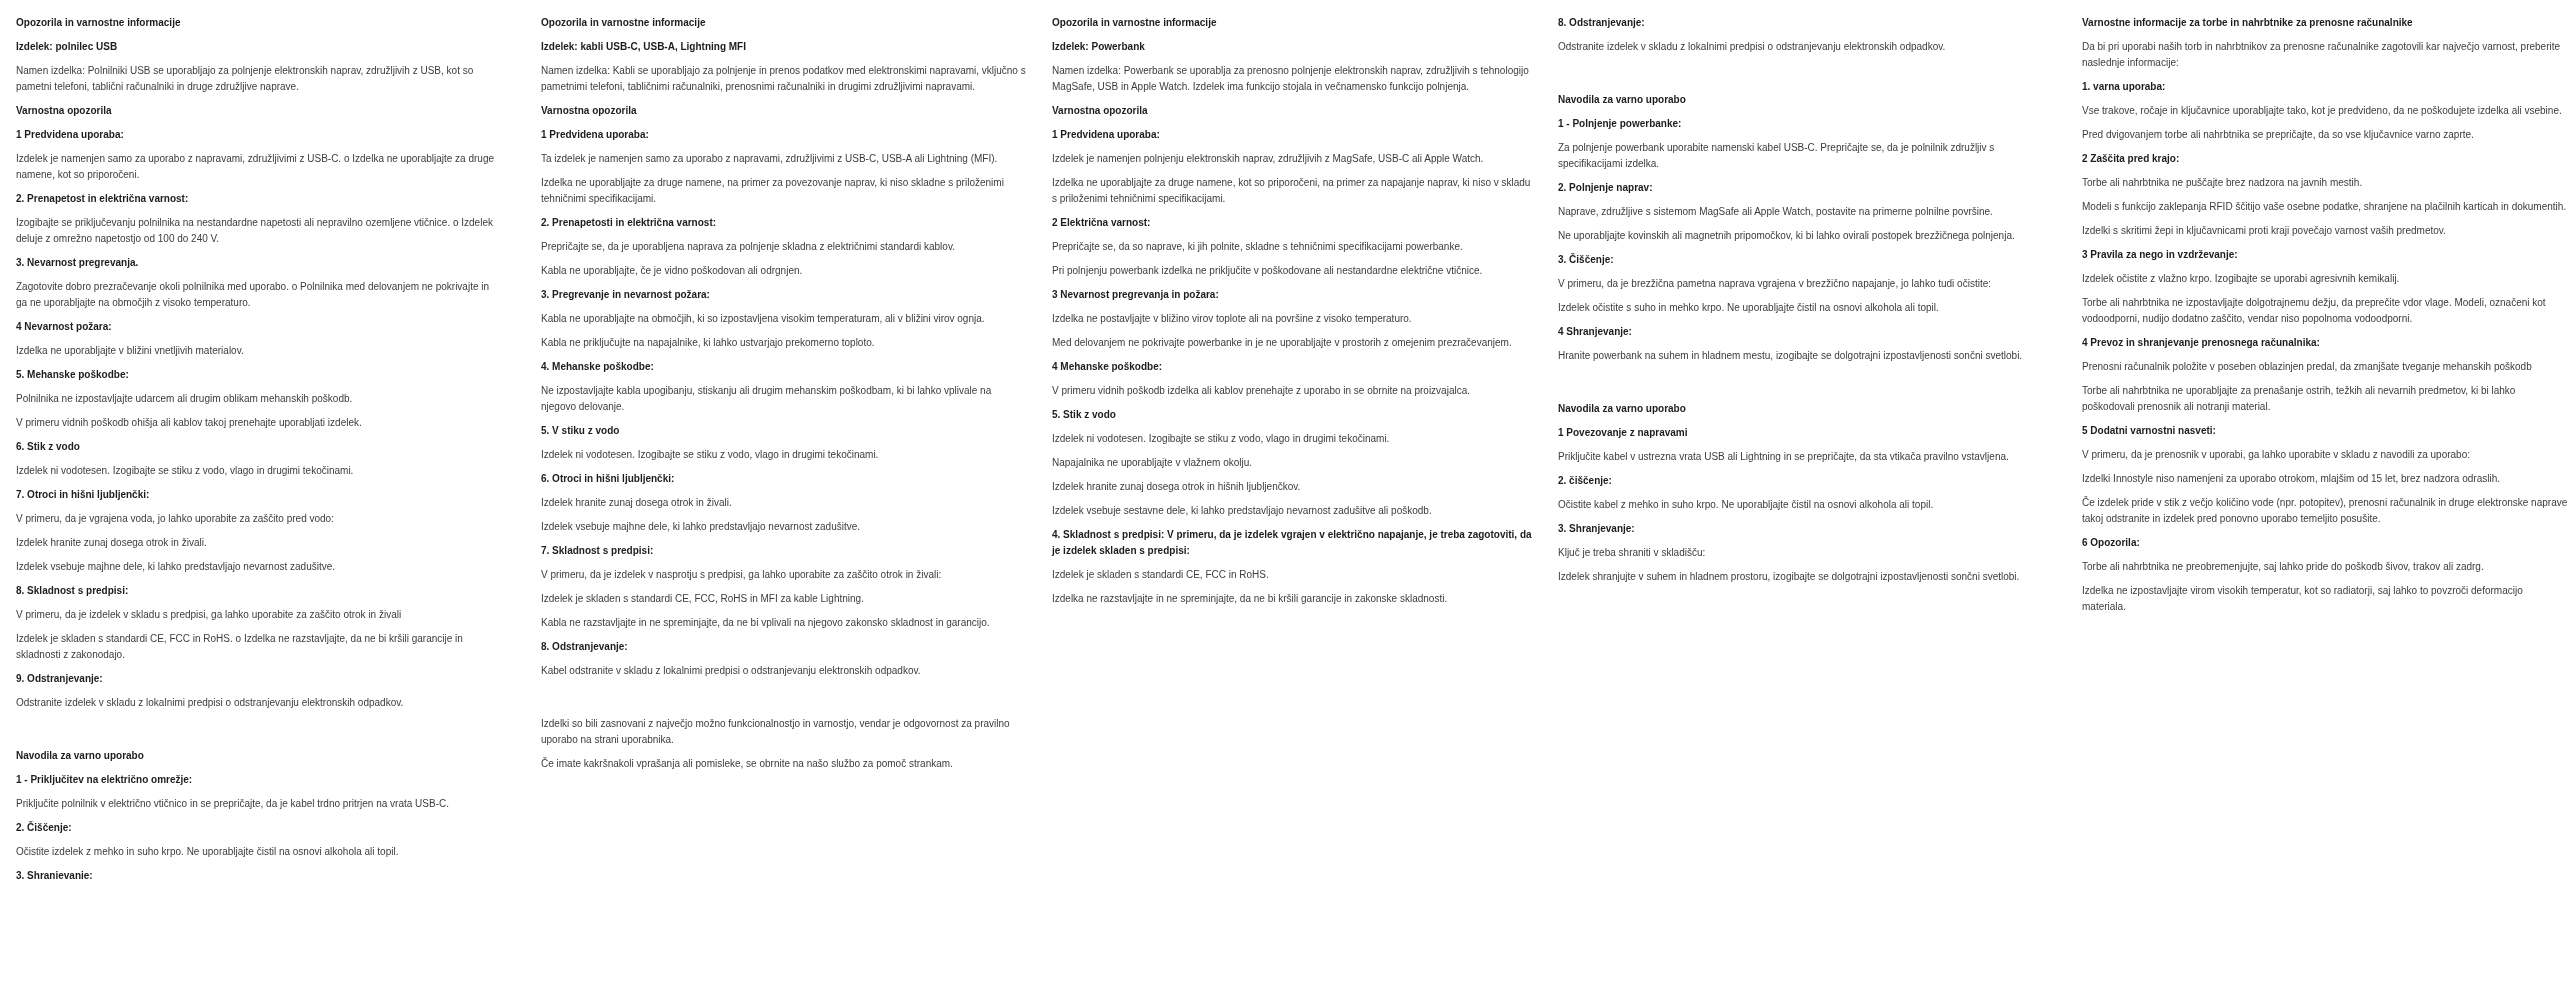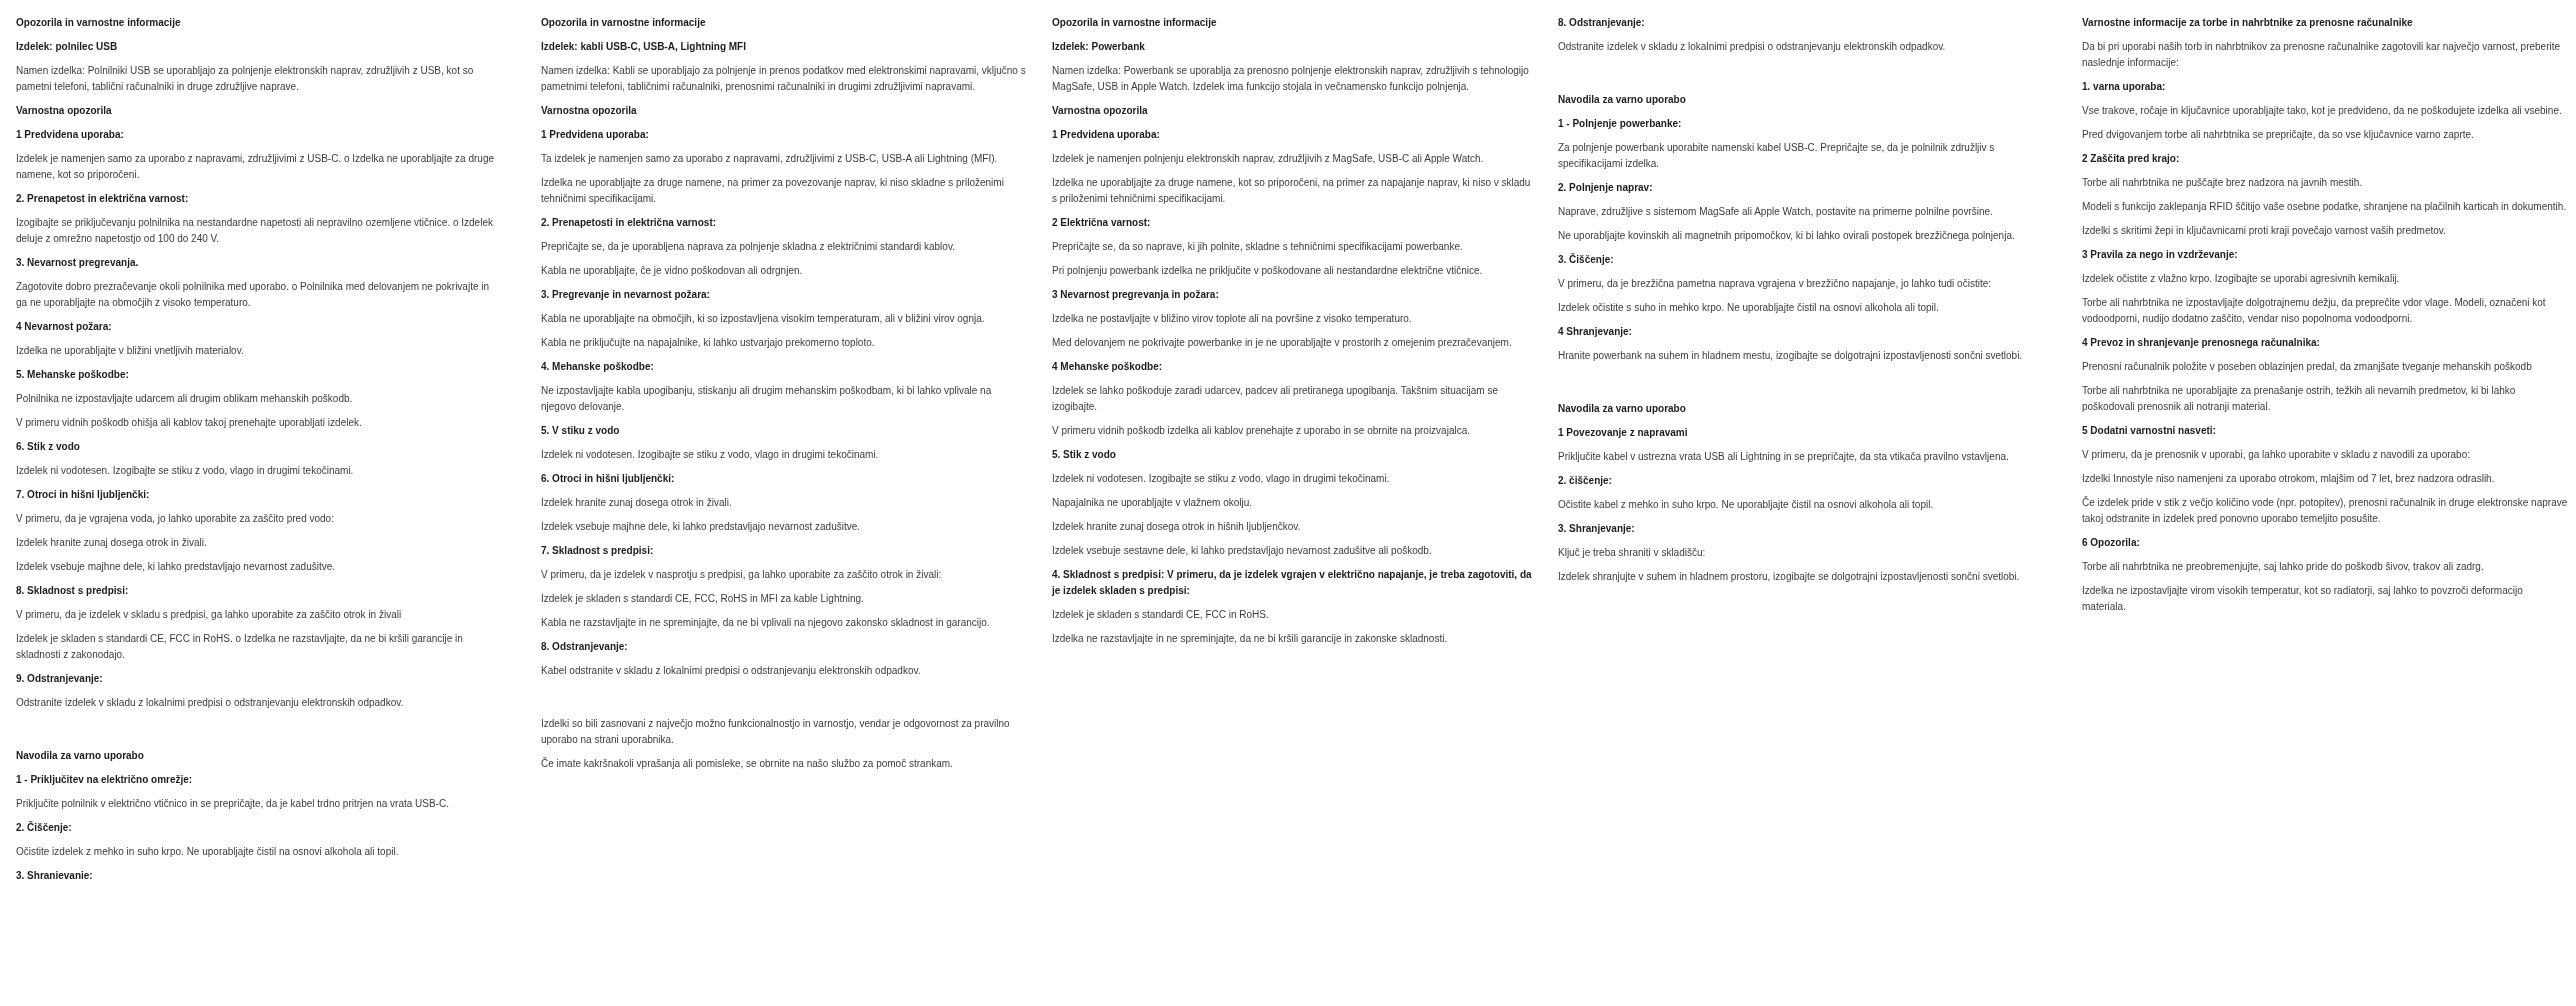--- a/index.html
+++ b/index.html
@@ -126,21 +126,20 @@
       <p class="h">1 Predvidena uporaba:</p>
       <p class="b">Izdelek je namenjen polnjenju elektronskih naprav, združljivih z MagSafe, USB-C ali Apple Watch.</p>
       <p class="b">Izdelka ne uporabljajte za druge namene, kot so priporočeni, na primer za napajanje naprav, ki niso v skladu s priloženimi tehničnimi specifikacijami.</p>
       <p class="h">2 Električna varnost:</p>
       <p class="b">Prepričajte se, da so naprave, ki jih polnite, skladne s tehničnimi specifikacijami powerbanke.</p>
       <p class="b">Pri polnjenju powerbank izdelka ne priključite v poškodovane ali nestandardne električne vtičnice.</p>
       <p class="h">3 Nevarnost pregrevanja in požara:</p>
       <p class="b">Izdelka ne postavljajte v bližino virov toplote ali na površine z visoko temperaturo.</p>
       <p class="b">Med delovanjem ne pokrivajte powerbanke in je ne uporabljajte v prostorih z omejenim prezračevanjem.</p>
       <p class="h">4 Mehanske poškodbe:</p>
-      <p class="b">Izdelek se lahko poškoduje zaradi udarcev, padcev ali pretiranega upogibanja. Takšnim situacijam se izogibajte.</p>
       <p class="b">V primeru vidnih poškodb izdelka ali kablov prenehajte z uporabo in se obrnite na proizvajalca.</p>
       <p class="h">5. Stik z vodo</p>
       <p class="b">Izdelek ni vodotesen. Izogibajte se stiku z vodo, vlago in drugimi tekočinami.</p>
       <p class="b">Napajalnika ne uporabljajte v vlažnem okolju.</p>
       <p class="b">Izdelek hranite zunaj dosega otrok in hišnih ljubljenčkov.</p>
       <p class="b">Izdelek vsebuje sestavne dele, ki lahko predstavljajo nevarnost zadušitve ali poškodb.</p>
       <p class="h">4. Skladnost s predpisi: V primeru, da je izdelek vgrajen v električno napajanje, je treba zagotoviti, da je izdelek skladen s predpisi:</p>
       <p class="b">Izdelek je skladen s standardi CE, FCC in RoHS.</p>
       <p class="b">Izdelka ne razstavljajte in ne spreminjajte, da ne bi kršili garancije in zakonske skladnosti.</p>
     </div>
@@ -180,20 +179,20 @@
       <p class="b">Modeli s funkcijo zaklepanja RFID ščitijo vaše osebne podatke, shranjene na plačilnih karticah in dokumentih.</p>
       <p class="b">Izdelki s skritimi žepi in ključavnicami proti kraji povečajo varnost vaših predmetov.</p>
       <p class="h">3 Pravila za nego in vzdrževanje:</p>
       <p class="b">Izdelek očistite z vlažno krpo. Izogibajte se uporabi agresivnih kemikalij.</p>
       <p class="b">Torbe ali nahrbtnika ne izpostavljajte dolgotrajnemu dežju, da preprečite vdor vlage. Modeli, označeni kot vodoodporni, nudijo dodatno zaščito, vendar niso popolnoma vodoodporni.</p>
       <p class="h">4 Prevoz in shranjevanje prenosnega računalnika:</p>
       <p class="b">Prenosni računalnik položite v poseben oblazinjen predal, da zmanjšate tveganje mehanskih poškodb</p>
       <p class="b">Torbe ali nahrbtnika ne uporabljajte za prenašanje ostrih, težkih ali nevarnih predmetov, ki bi lahko poškodovali prenosnik ali notranji material.</p>
       <p class="h">5 Dodatni varnostni nasveti:</p>
       <p class="b">V primeru, da je prenosnik v uporabi, ga lahko uporabite v skladu z navodili za uporabo:</p>
-      <p class="b">Izdelki Innostyle niso namenjeni za uporabo otrokom, mlajšim od 7 let, brez nadzora odraslih.</p>
+      <p class="b">Izdelki Innostyle niso namenjeni za uporabo otrokom, mlajšim od 15 let, brez nadzora odraslih.</p>
       <p class="b">Če izdelek pride v stik z večjo količino vode (npr. potopitev), prenosni računalnik in druge elektronske naprave takoj odstranite in izdelek pred ponovno uporabo temeljito posušite.</p>
       <p class="h">6 Opozorila:</p>
       <p class="b">Torbe ali nahrbtnika ne preobremenjujte, saj lahko pride do poškodb šivov, trakov ali zadrg.</p>
       <p class="b">Izdelka ne izpostavljajte virom visokih temperatur, kot so radiatorji, saj lahko to povzroči deformacijo materiala.</p>
     </div>
 </div>
 
 
 </body></html>

